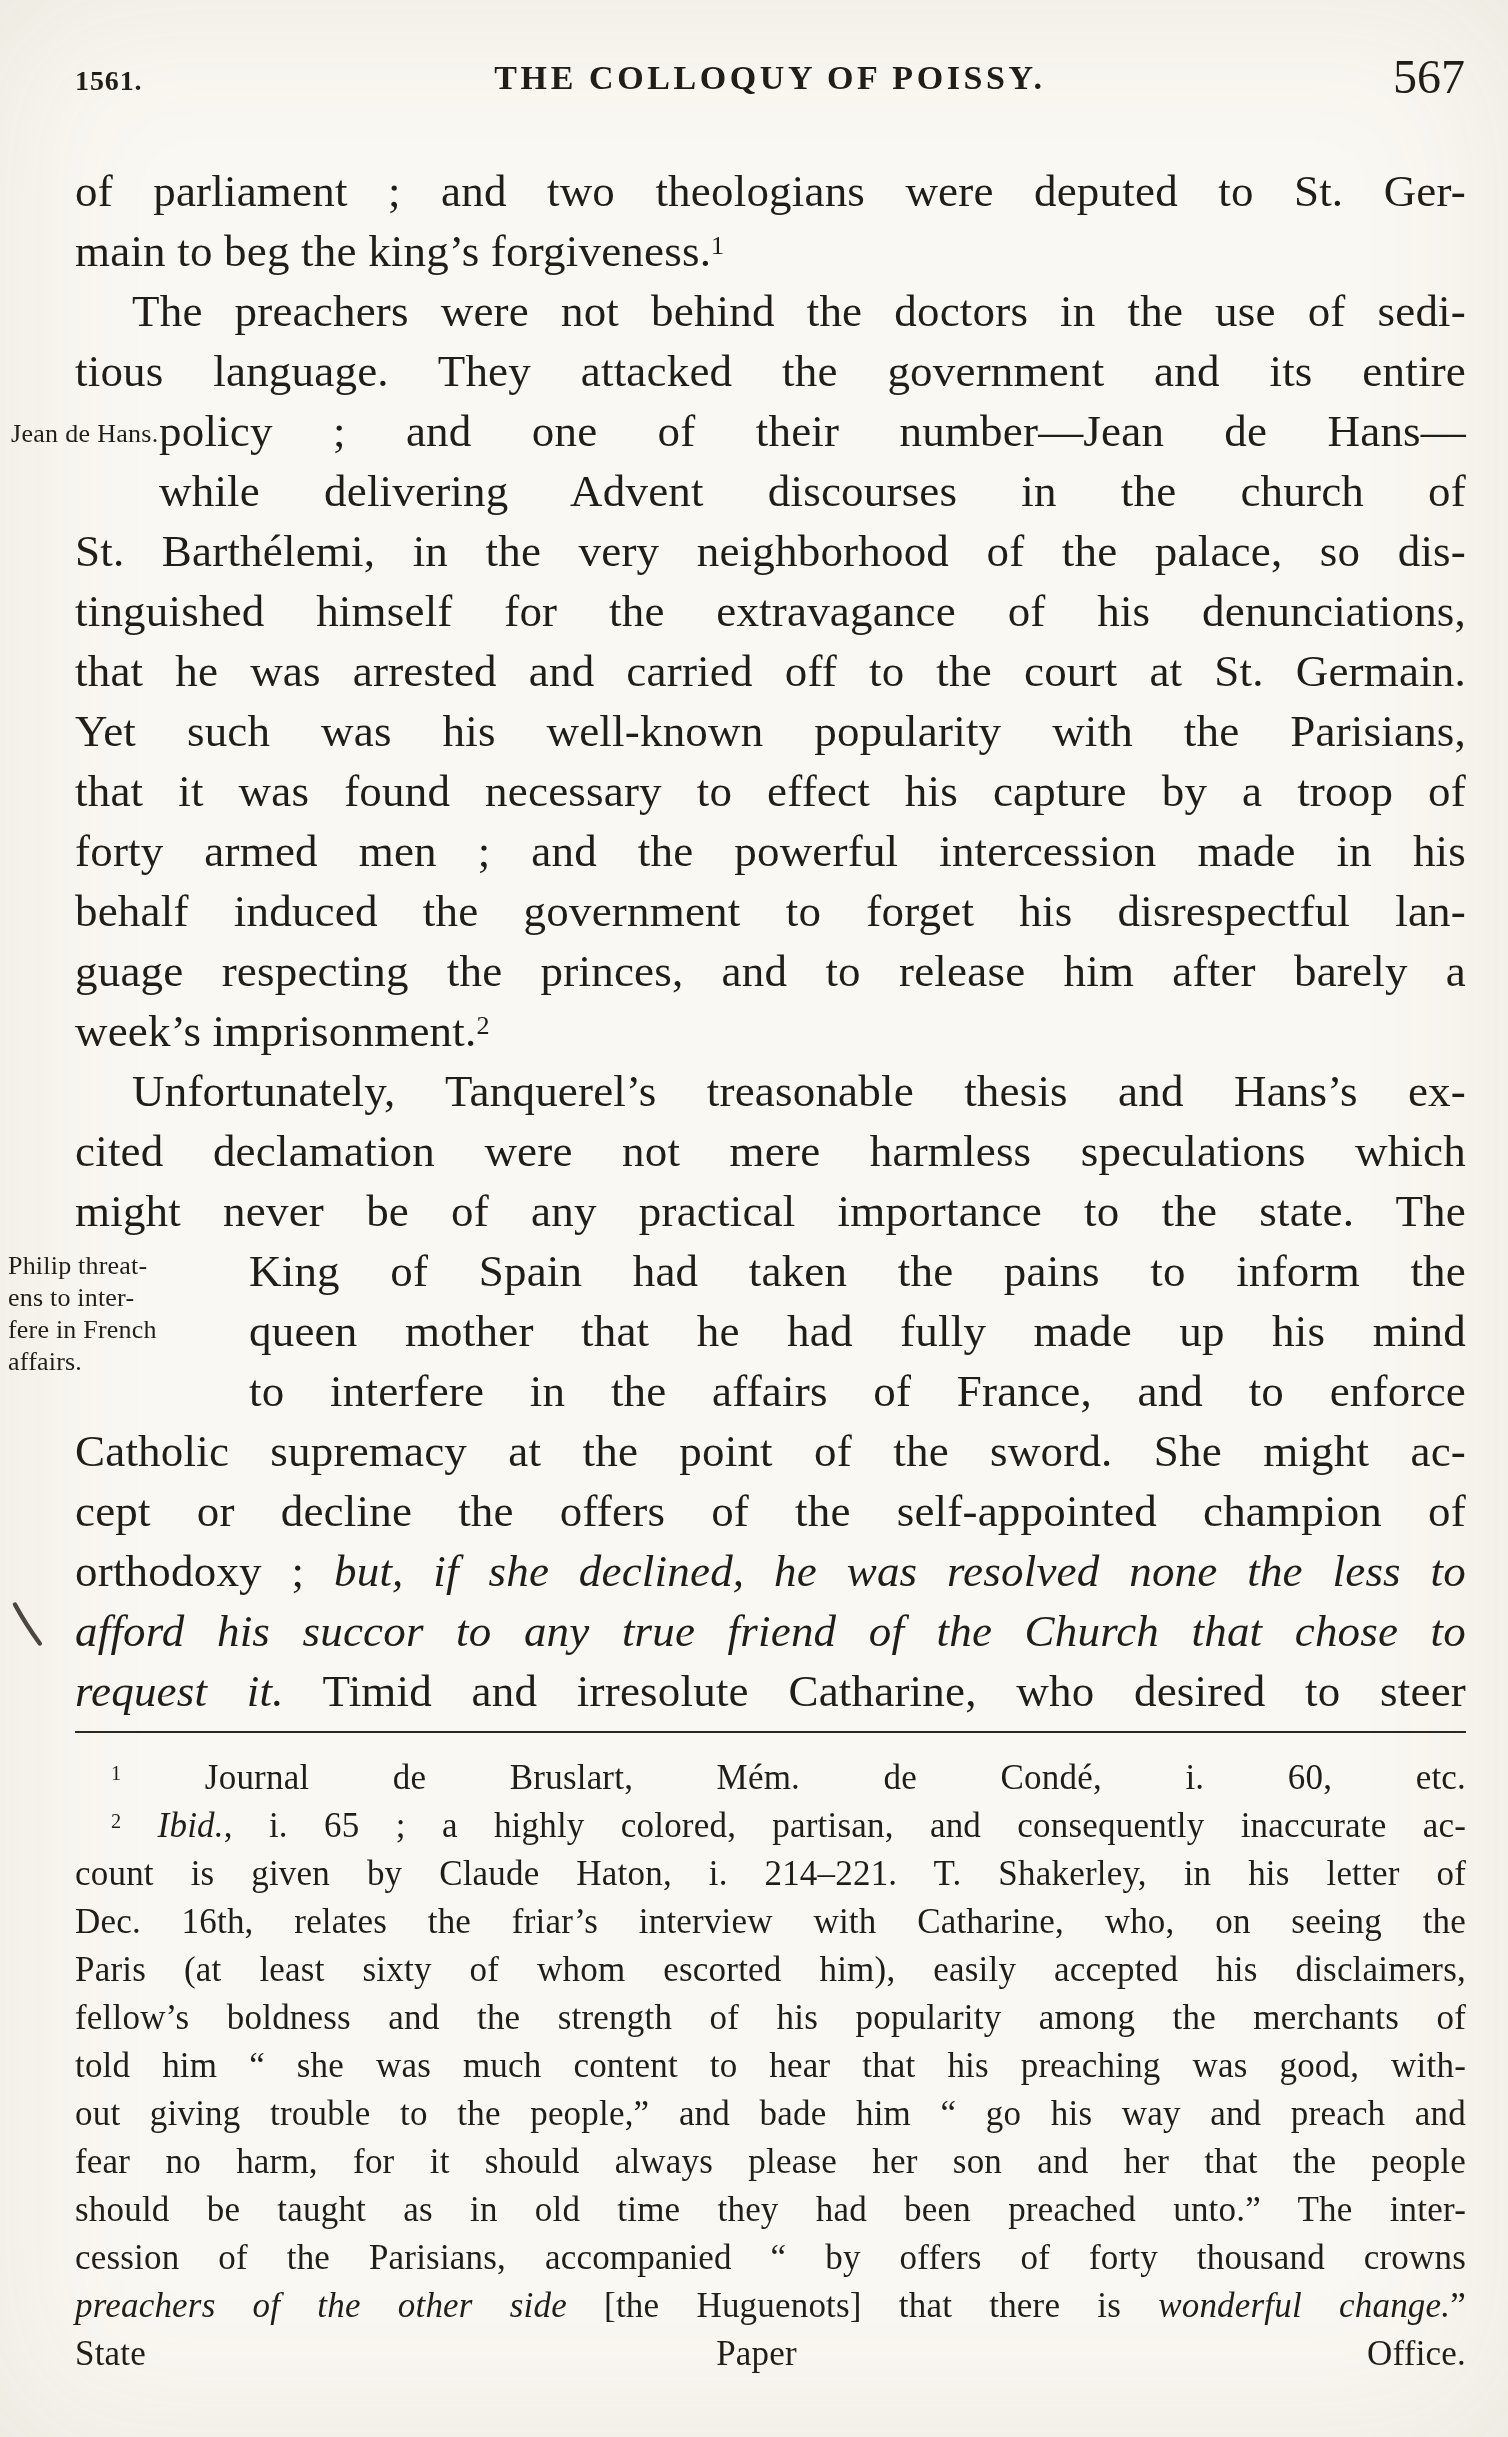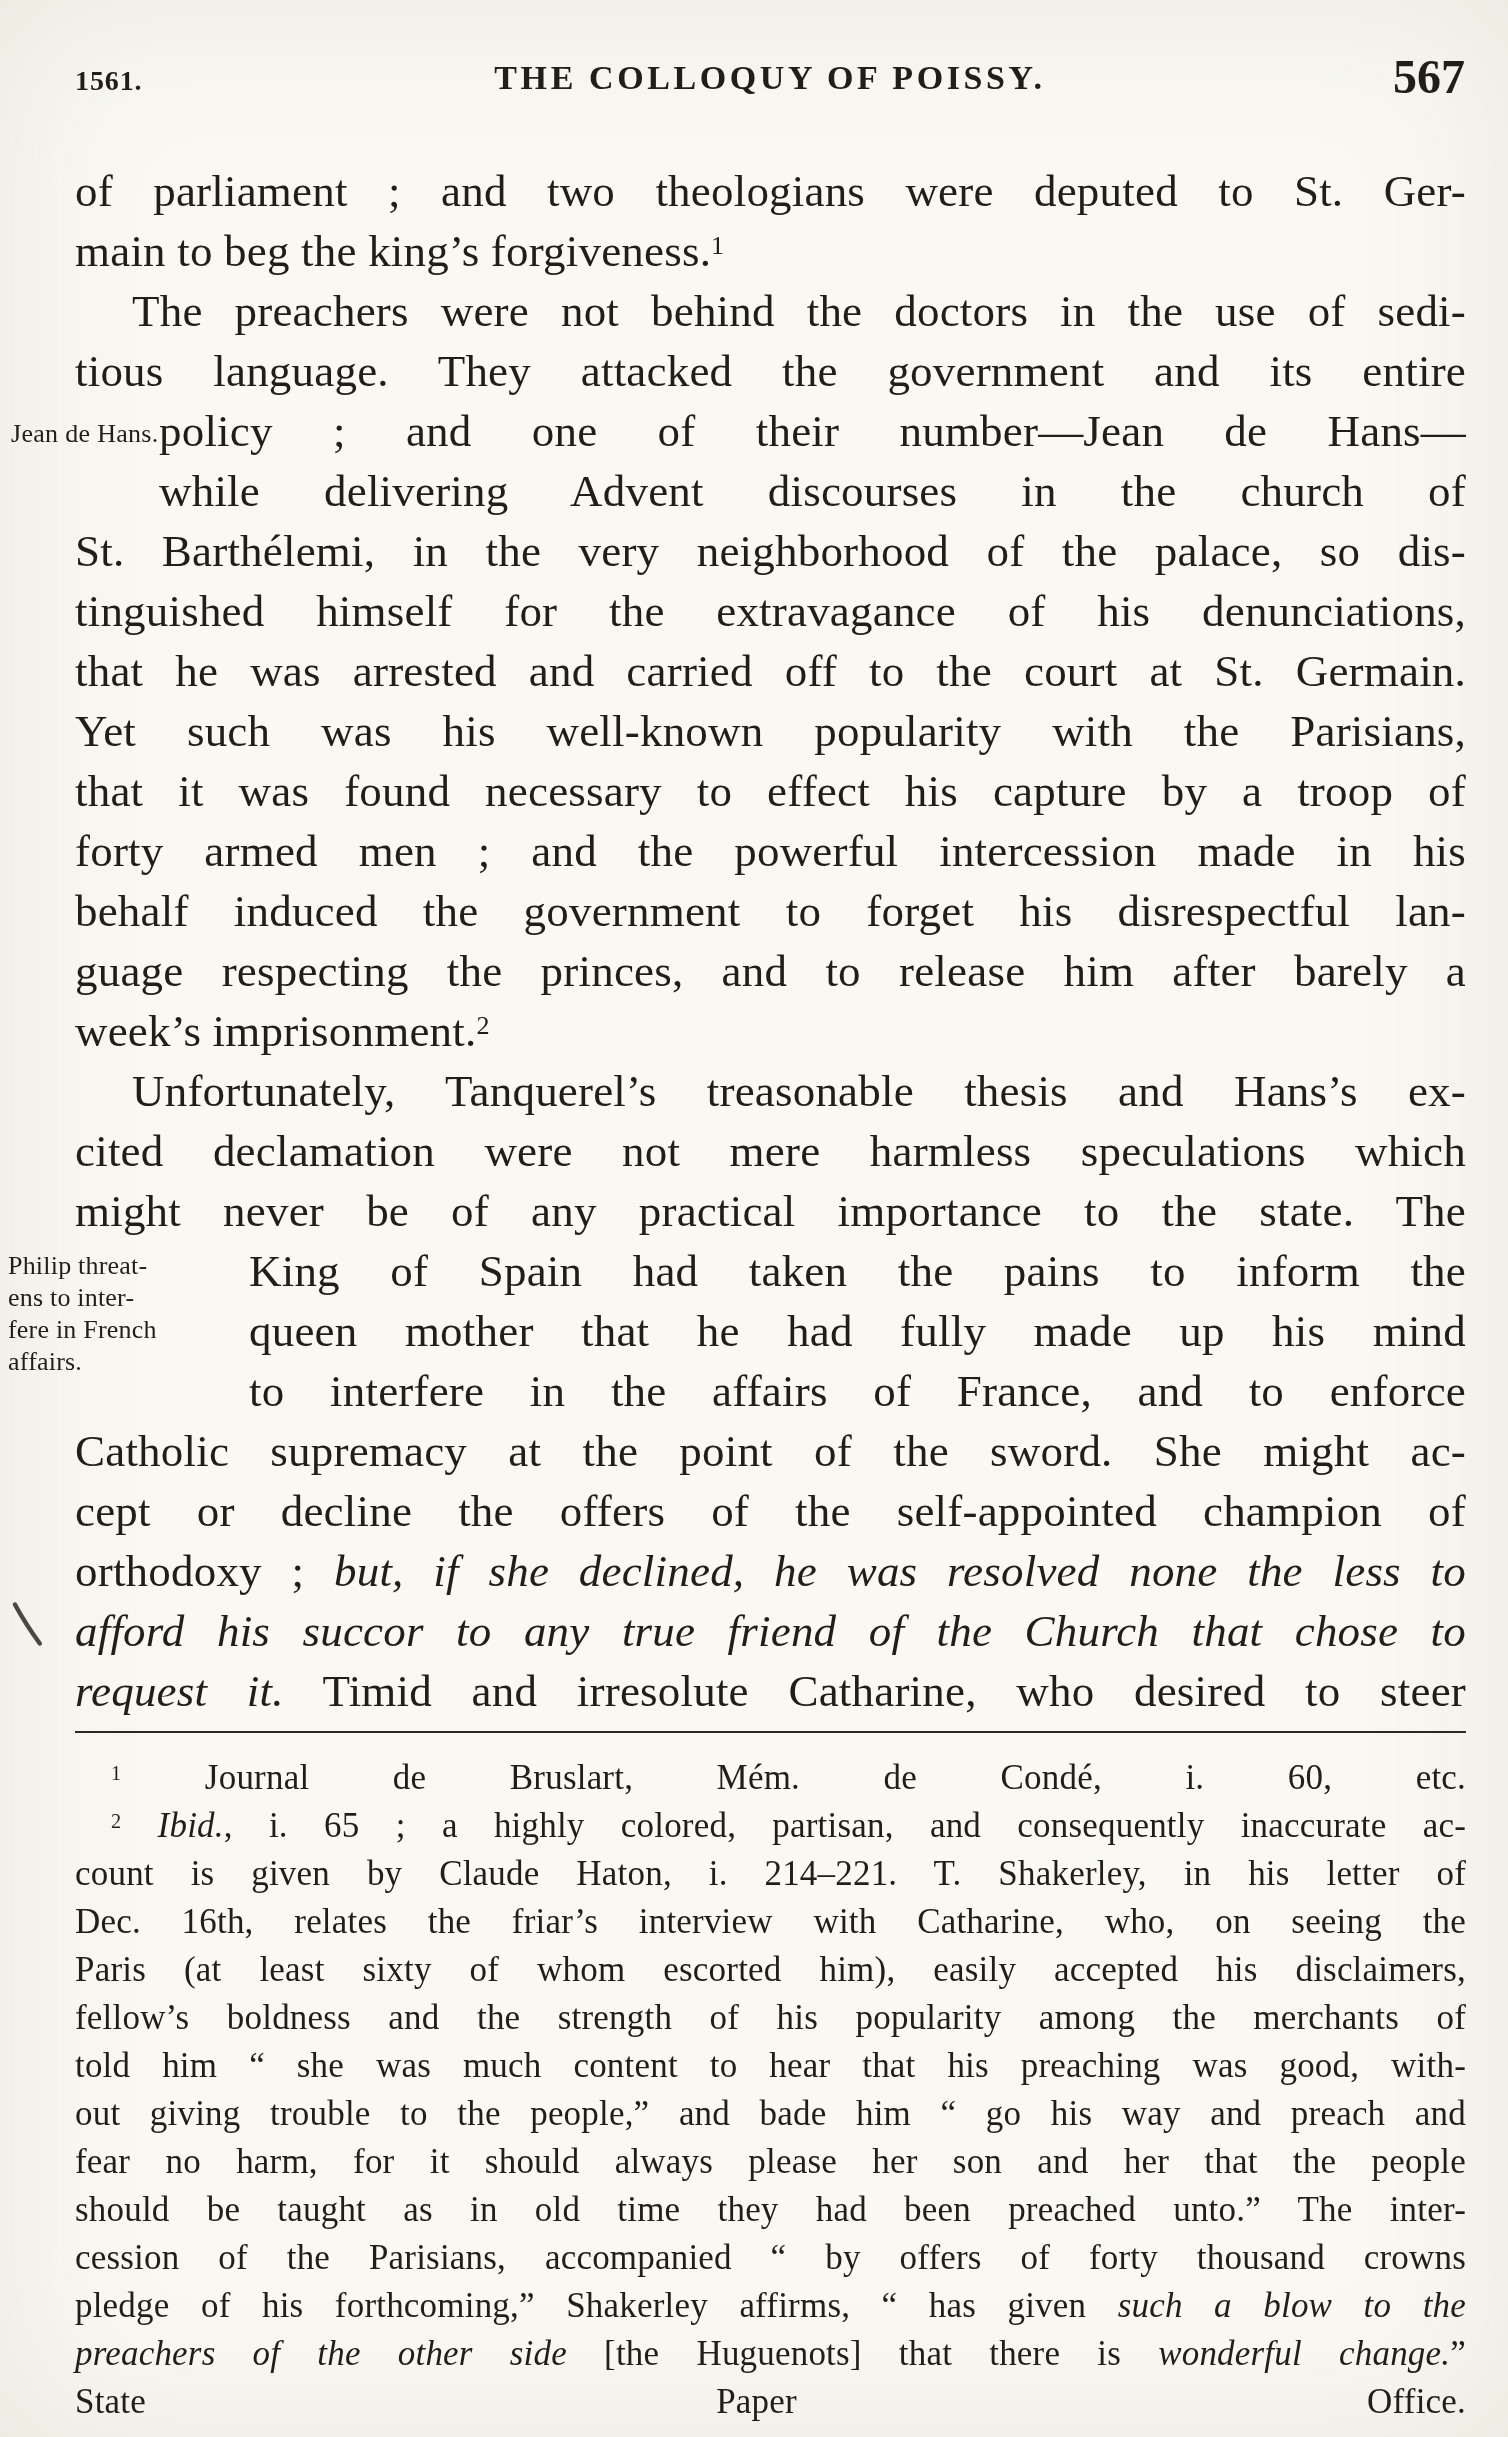--- a/index.html
+++ b/index.html
@@ -14,21 +14,21 @@
     font-family: "Liberation Serif", serif;
     color: #211e19;
     overflow: hidden;
   }
 
   
   .header { position: absolute; top: 45px; left: 75px; right: 44px; height: 59px; }
   .year   { position: absolute; left: 0; bottom: 7.2px; font-size: 28px; letter-spacing: 0.9px; font-weight: bold; text-align: center; }
   .title  { position: absolute; left: 0; right: 0; bottom: 7.2px; text-align: center;
             font-size: 34px; font-weight: bold; letter-spacing: 3.6px; }
-  .pageno { position: absolute; right: 0; bottom: 0; font-size: 48px; font-weight: bold; }
+  .pageno { position: absolute; right: 0; bottom: 0; font-size: 48px; font-weight: normal; }
 
   
   .body-text {
     position: absolute; top: 161px; left: 75px; width: 1391px;
     font-size: 45px; line-height: 60px; letter-spacing: 0.2px;
   }
   .bline {
     position: relative;
     text-align: justify;
     text-align-last: justify;
@@ -130,19 +130,18 @@
       <div class="fline ind-f"><span class="sup">2</span><span class="it"> Ibid.</span><span>, i. 65 ; a highly colored, partisan, and consequently inaccurate ac-</span></div>
       <div class="fline"><span>count is given by Claude Haton, i. 214–221. T. Shakerley, in his letter of</span></div>
       <div class="fline"><span>Dec. 16th, relates the friar’s interview with Catharine, who, on seeing the</span></div>
       <div class="fline"><span>Paris (at least sixty of whom escorted him), easily accepted his disclaimers,</span></div>
       <div class="fline"><span>fellow’s boldness and the strength of his popularity among the merchants of</span></div>
       <div class="fline"><span>told him “ she was much content to hear that his preaching was good, with-</span></div>
       <div class="fline"><span>out giving trouble to the people,” and bade him “ go his way and preach and</span></div>
       <div class="fline"><span>fear no harm, for it should always please her son and her that the people</span></div>
       <div class="fline"><span>should be taught as in old time they had been preached unto.” The inter-</span></div>
       <div class="fline"><span>cession of the Parisians, accompanied “ by offers of forty thousand crowns</span></div>
-      <div class="fline"><span>pledge of his forthcoming,” Shakerley affirms, “ has given </span><span class="it">such a blow to the</span></div>
       <div class="fline"><span class="it">preachers of the other side</span><span> [the Huguenots] that there is </span><span class="it">wonderful change.</span><span>”</span></div>
       <div class="fline nolast"><span>State Paper Office.</span></div>
     </div>
 
 </div>
 
 
 </body></html>

